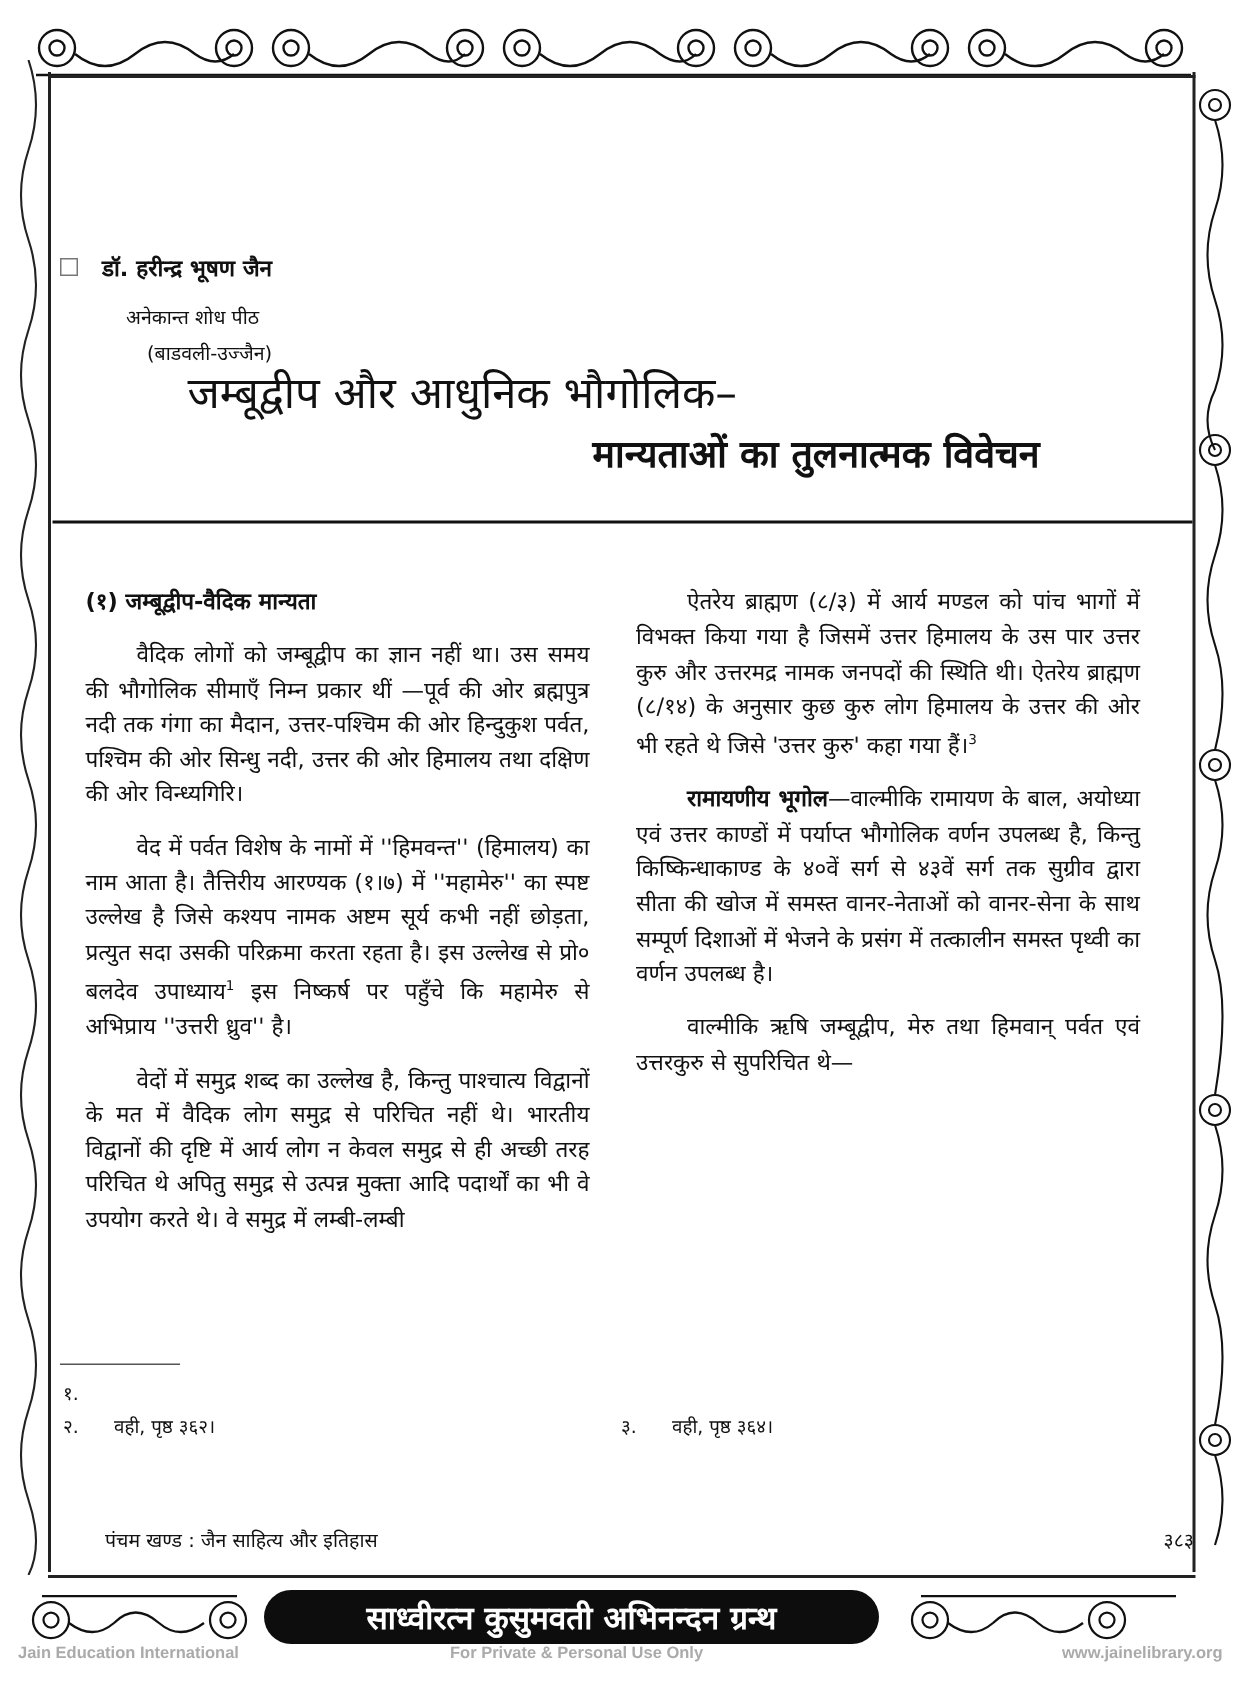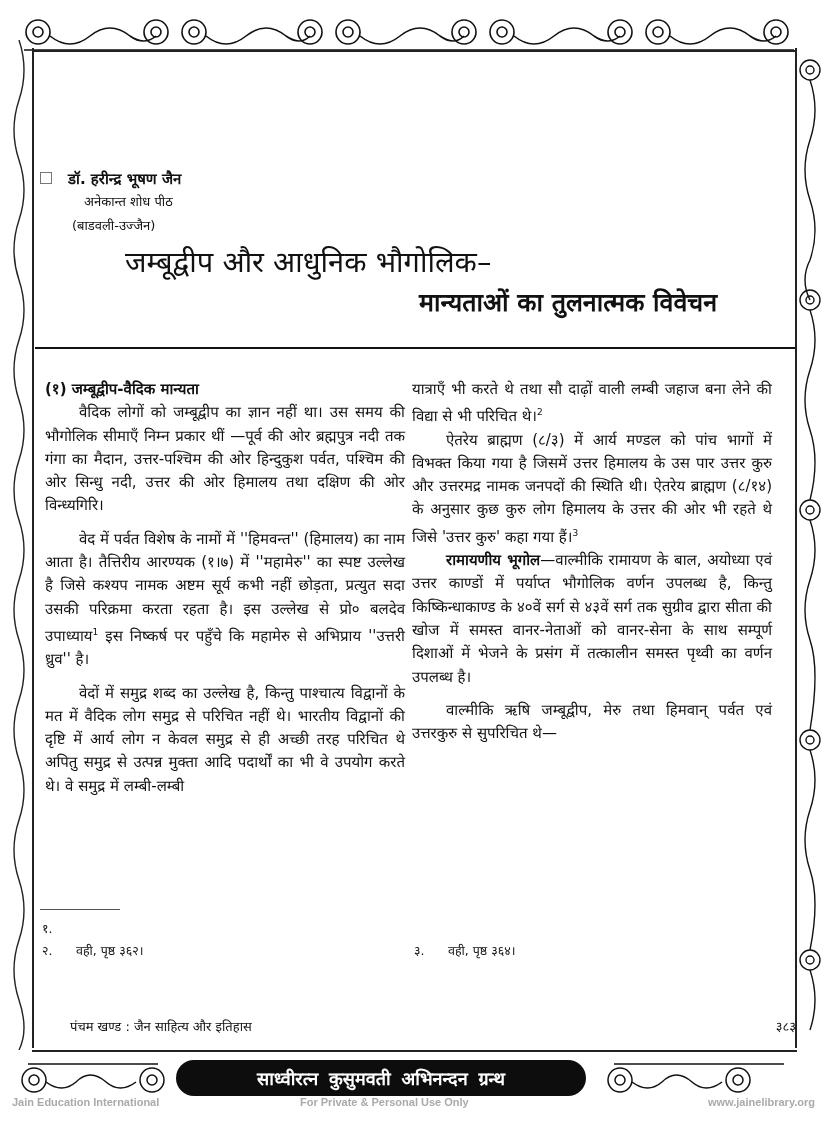--- a/index.html
+++ b/index.html
@@ -17,51 +17,51 @@
       position: absolute; left: 798px; top: 40px; width: 24px; height: 1010px;
     }
     .inner-rule-left { position: absolute; left: 32px; top: 48px; width: 2px; height: 1000px; background:#222; }
     .inner-rule-right { position: absolute; left: 795px; top: 48px; width: 2px; height: 1000px; background:#222; }
     .inner-rule-top { position: absolute; left: 32px; top: 50px; width: 765px; height: 2px; background:#222; }
     .inner-rule-bottom { position: absolute; left: 32px; top: 1050px; width: 765px; height: 2px; background:#222; }
 
     .author { position: absolute; left: 40px; top: 168px; }
     .author .name { font-weight: bold; font-size: 15px; display: flex; align-items: center; gap: 16px; }
     .author .box { width: 10px; height: 10px; border: 1px solid #777; display: inline-block; }
-    .author .aff { font-size: 13px; margin-left: 44px; margin-top: 4px; }
-    .author .loc { font-size: 13px; margin-left: 32px; margin-top: 6px; }
+    .author .aff { font-size: 13px; margin-left: 44px; margin-top: 14px; }
+    .author .loc { font-size: 13px; margin-left: 32px; margin-top: 6px; text-align: right; }
 
     .title { position: absolute; left: 125px; top: 248px; font-size: 29px; font-weight: normal; line-height: 1; }
-    .subtitle { position: absolute; left: 395px; top: 290px; font-size: 25px; font-weight: bold; line-height: 1; margin-left: 24px; }
+    .subtitle { position: absolute; left: 395px; top: 290px; font-size: 25px; font-weight: bold; line-height: 1; }
 
     .hr-main { position: absolute; left: 35px; top: 347px; width: 760px; height: 2px; background: #111; }
 
     .col { position: absolute; top: 378px; width: 360px; font-size: 15px; line-height: 23.3px; text-align: justify; }
     .col-left { left: 45px; }
     .col-right { left: 412px; }
-    .col p { margin: 0; }
+    .col p { margin: 12px; }
     .col .indent { text-indent: 34px; }
     .col .gap { margin-top: 10px; }
     .col .heading { font-weight: bold; }
     .col sup { font-size: 9px; }
 
     .fn-rule { position: absolute; left: 40px; top: 909px; width: 80px; height: 1px; background:#555; }
     .footnotes { position: absolute; left: 42px; top: 918px; width: 750px; font-size: 12.5px; line-height: 22px; }
     .footnotes .fn { display: flex; }
     .footnotes .num { width: 34px; flex: none; }
     .footnotes .row2 { display: flex; }
     .footnotes .row2 .half { width: 372px; display: flex; }
 
     .page-foot { position: absolute; left: 46px; top: 1017px; width: 726px; font-size: 13px; display: flex; justify-content: space-between; margin-left: 24px; }
 
     .banner-wrap { position: absolute; left: 0; top: 1058px; width: 828px; height: 40px; }
     .banner {
       position: absolute; left: 176px; top: 2px; width: 410px; height: 36px;
       background: #0d0d0d; color: #fff; border-radius: 18px;
-      font-size: 18px; font-weight: bold; display: flex; align-items: center; justify-content: center; font-family: Liberation Mono, monospace;
+      font-size: 21px; font-weight: bold; display: flex; align-items: center; justify-content: center;
     }
     .orn { position: absolute; top: 2px; height: 34px; }
     .orn-l { left: 18px; width: 150px; }
     .orn-r { left: 604px; width: 190px; }
 
     .wm { position: absolute; top: 1096px; font-size: 11px; color: #aaa; font-family: "Liberation Sans", sans-serif; font-weight: bold; }
     .wm-left { left: 12px; }
     .wm-center { left: 300px; }
     .wm-right { left: 708px; }
   </style>
@@ -142,21 +142,20 @@
 <div class="hr-main"></div>
 
 <div class="col col-left">
   <p class="heading">(१) जम्बूद्वीप-वैदिक मान्यता</p>
   <p class="indent">वैदिक लोगों को जम्बूद्वीप का ज्ञान नहीं था। उस समय की भौगोलिक सीमाएँ निम्न प्रकार थीं —पूर्व की ओर ब्रह्मपुत्र नदी तक गंगा का मैदान, उत्तर-पश्चिम की ओर हिन्दुकुश पर्वत, पश्चिम की ओर सिन्धु नदी, उत्तर की ओर हिमालय तथा दक्षिण की ओर विन्ध्यगिरि।</p>
   <p class="indent gap"><span>वेद में पर्वत विशेष के नामों में ''हिमवन्त'' (हिमालय) का नाम आता है। तैत्तिरीय आरण्यक (१।७) में ''महामेरु'' का स्पष्ट उल्लेख है जिसे कश्यप नामक अष्टम सूर्य कभी नहीं छोड़ता, प्रत्युत सदा उसकी परिक्रमा करता रहता है। इस उल्लेख से प्रो० बलदेव उपाध्याय</span><sup>1</sup><span> इस निष्कर्ष पर पहुँचे कि महामेरु से अभिप्राय ''उत्तरी ध्रुव'' है।</span></p>
   <p class="indent gap">वेदों में समुद्र शब्द का उल्लेख है, किन्तु पाश्चात्य विद्वानों के मत में वैदिक लोग समुद्र से परिचित नहीं थे। भारतीय विद्वानों की दृष्टि में आर्य लोग न केवल समुद्र से ही अच्छी तरह परिचित थे अपितु समुद्र से उत्पन्न मुक्ता आदि पदार्थों का भी वे उपयोग करते थे। वे समुद्र में लम्बी-लम्बी</p>
 </div>
 
 <div class="col col-right">
-  <p><span>यात्राएँ भी करते थे तथा सौ दाढ़ों वाली लम्बी जहाज बना लेने की विद्या से भी परिचित थे।</span><sup>2</sup></p>
   <p class="indent"><span>ऐतरेय ब्राह्मण (८/३) में आर्य मण्डल को पांच भागों में विभक्त किया गया है जिसमें उत्तर हिमालय के उस पार उत्तर कुरु और उत्तरमद्र नामक जनपदों की स्थिति थी। ऐतरेय ब्राह्मण (८/१४) के अनुसार कुछ कुरु लोग हिमालय के उत्तर की ओर भी रहते थे जिसे 'उत्तर कुरु' कहा गया हैं।</span><sup>3</sup></p>
   <p class="indent"><b>रामायणीय भूगोल</b><span>—वाल्मीकि रामायण के बाल, अयोध्या एवं उत्तर काण्डों में पर्याप्त भौगोलिक वर्णन उपलब्ध है, किन्तु किष्किन्धाकाण्ड के ४०वें सर्ग से ४३वें सर्ग तक सुग्रीव द्वारा सीता की खोज में समस्त वानर-नेताओं को वानर-सेना के साथ सम्पूर्ण दिशाओं में भेजने के प्रसंग में तत्कालीन समस्त पृथ्वी का वर्णन उपलब्ध है।</span></p>
   <p class="indent gap">वाल्मीकि ऋषि जम्बूद्वीप, मेरु तथा हिमवान् पर्वत एवं उत्तरकुरु से सुपरिचित थे—</p>
 </div>
 
 <div class="fn-rule"></div>
 <div class="footnotes">
   <div class="fn">
     <span class="num">१.</span>
   </div>

